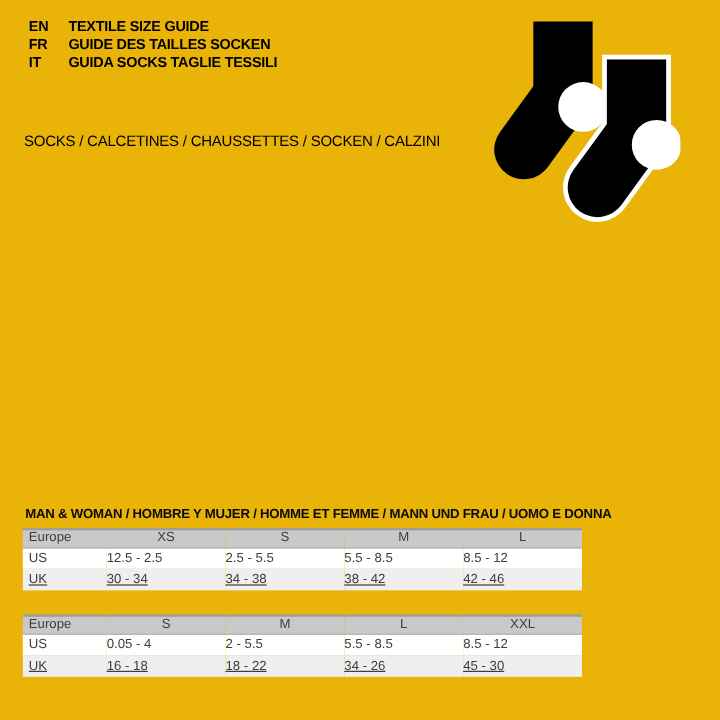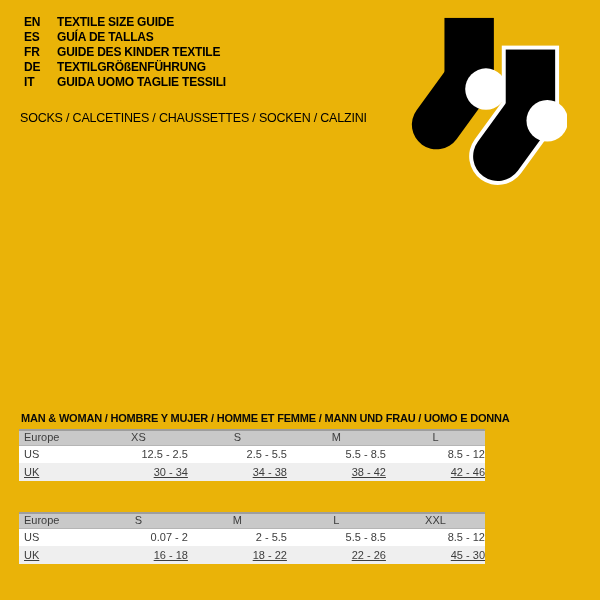--- a/index.html
+++ b/index.html
@@ -43,21 +43,21 @@
     position: absolute;
     left: 399px; top: 6px;
   }
 
   
   .size-table {
     position: absolute;
     left: 19px; width: 466px;
   }
   .size-table .table-title {
-    margin: 5px 0 5px 2px;
+    margin: 16px 0 5px 2px;
     font-size: 11px; font-weight: bold;
     color: #0a0a0a;
     letter-spacing: -0.2px;
     white-space: nowrap;
   }
   .size-table table {
     width: 100%;
     border-collapse: collapse;
     table-layout: fixed;
     font-size: 11px;
@@ -71,21 +71,21 @@
   }
   .size-table th {
     font-weight: normal;
     padding: 0;
     text-align: center;
     line-height: 1;
     margin-top: 26px;
   }
   .size-table td {
     padding: 0;
-    text-align: right;
+    text-align: left;
     line-height: 1;
   }
   .size-table tbody tr { height: 18px; background: #ffffff; }
   .size-table tbody tr.alt { background: #efefef; text-decoration: underline; }
   .size-table .c0 {
     width: 15%;
     text-align: left;
     padding-left: 5px;
   }
   #table-man-woman { top: 407px; }
@@ -94,30 +94,24 @@
 </head>
 <body>
 
 <div class="page">
 
   <div class="lang-list">
     <div class="lang-row">
       <span class="lang-code">EN</span><span>TEXTILE SIZE GUIDE</span>
     </div>
     <div class="lang-row">
-      <span class="lang-code">ES</span><span>GUÍA DE TALLAS</span>
+      <span class="lang-code">FR</span><span>GUIDE DES TAILLES SOCKEN</span>
     </div>
     <div class="lang-row">
-      <span class="lang-code">FR</span><span>GUIDE DES KINDER TEXTILE</span>
-    </div>
-    <div class="lang-row">
-      <span class="lang-code">DE</span><span>TEXTILGRÖßENFÜHRUNG</span>
-    </div>
-    <div class="lang-row">
-      <span class="lang-code">IT</span><span>GUIDA UOMO TAGLIE TESSILI</span>
+      <span class="lang-code">IT</span><span>GUIDA SOCKS TAGLIE TESSILI</span>
     </div>
   </div>
 
   <div class="category-line">SOCKS / CALCETINES / CHAUSSETTES / SOCKEN / CALZINI</div>
 
   <svg class="socks-icon" width="168" height="180" viewBox="0 0 170 182" aria-hidden="true">
 
     <g transform="translate(16,12)">
       <rect x="30" y="0" width="50" height="75" fill="#000"></rect>
       <line x1="54" y1="64" x2="22" y2="108" stroke="#000" stroke-width="50" stroke-linecap="round"></line>
@@ -171,29 +165,29 @@
           <th class="c0">Europe</th>
           <th>S</th>
           <th>M</th>
           <th>L</th>
           <th>XXL</th>
         </tr>
       </thead>
       <tbody>
         <tr>
           <td class="c0">US</td>
-          <td>0.07 - 2</td>
+          <td>0.05 - 4</td>
           <td>2 - 5.5</td>
           <td>5.5 - 8.5</td>
           <td>8.5 - 12</td>
         </tr>
         <tr class="alt">
           <td class="c0">UK</td>
           <td>16 - 18</td>
           <td>18 - 22</td>
-          <td>22 - 26</td>
+          <td>34 - 26</td>
           <td>45 - 30</td>
         </tr>
       </tbody>
     </table>
   </section>
 
 </div>
 
 </body></html>

